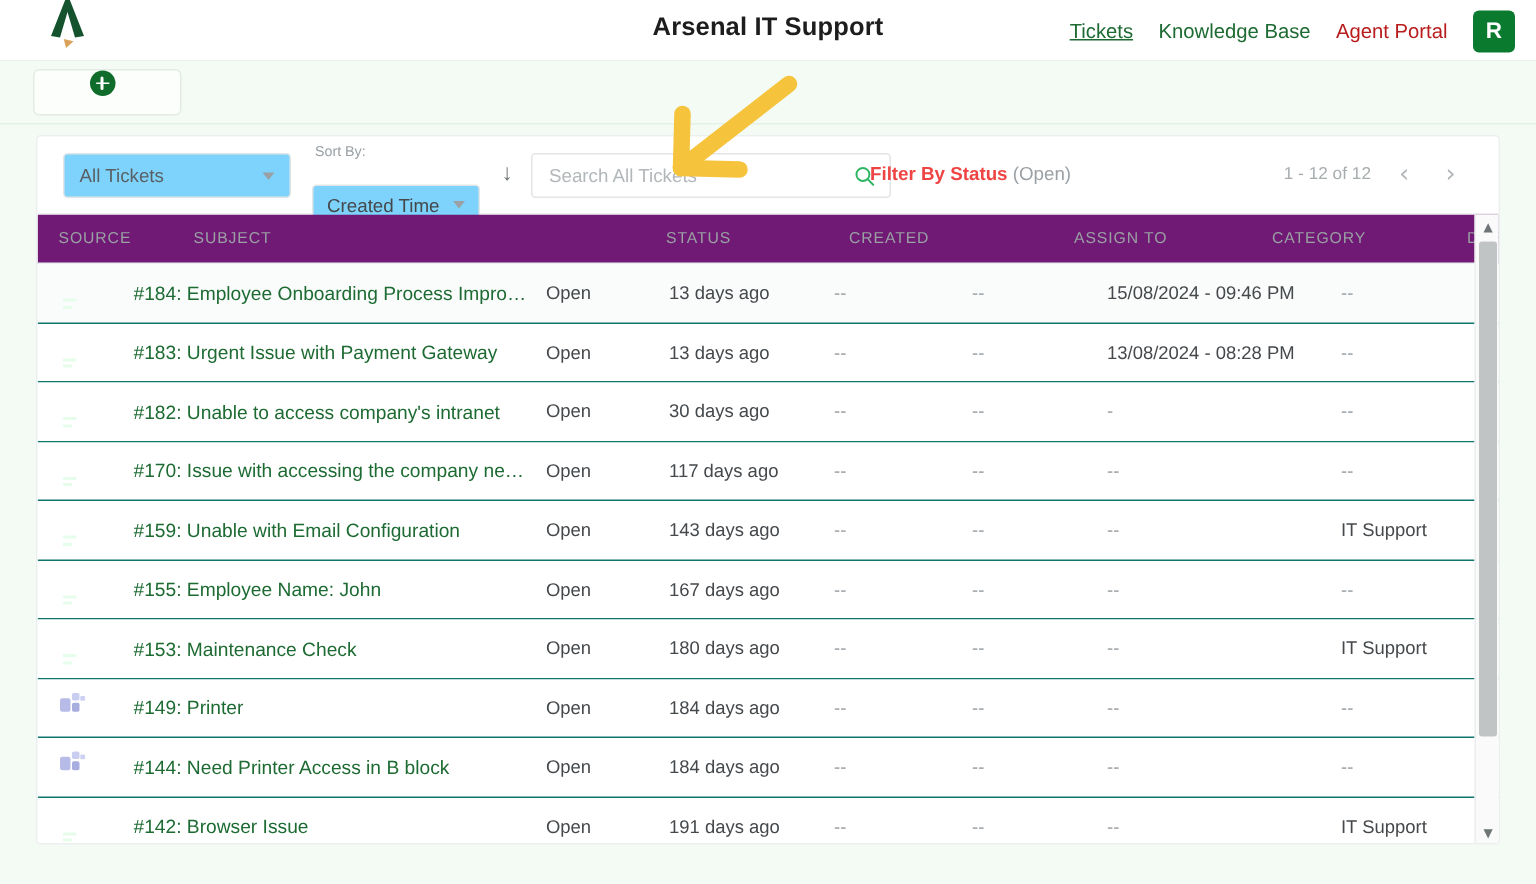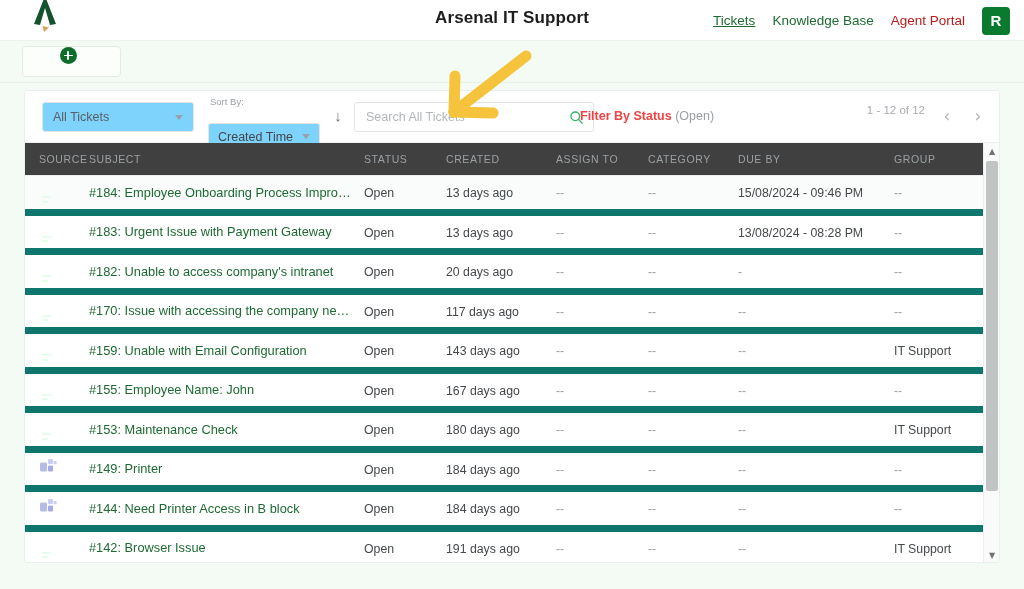--- a/index.html
+++ b/index.html
@@ -217,23 +217,23 @@
     position: absolute;
     left: 555px; top: 18px;
     font-size: 12.5px;
     white-space: nowrap;
     cursor: pointer;
   }
   .filter-status .fs-label { color: #ef4444; font-weight: bold; }
   .filter-status .fs-value { color: #9aa0a4; }
   .pager {
     position: absolute;
-    right: 12px; top: 13px;
-    display: flex;
-    align-items: flex-start;
+    right: 23px; top: 13px;
+    display: flex;
+    align-items: center;
     gap: 13px;
   }
   .pager-count { font-size: 11.5px; color: #a7acaf; white-space: nowrap; }
   .chev {
     width: 18px; height: 24px;
     display: flex; align-items: center; justify-content: center;
     color: #b2b7ba;
     font-size: 17px;
     cursor: pointer;
     font-family: "DejaVu Sans", sans-serif;
@@ -242,36 +242,37 @@
   
   .table-area {
     position: relative;
     height: 420px;
     overflow: hidden;
   }
   .thead {
     display: flex;
     align-items: center;
     height: 33px;
-    background: #404040;
+    background: #701a75;
     border-bottom: 1px solid #eceff0;
     padding-right: 19px;
+    gap: 40px;
   }
   .thead .th {
     font-size: 10.5px;
     letter-spacing: 0.6px;
     color: #9aa0a4;
     white-space: nowrap;
     overflow: hidden;
   }
   .row {
     display: flex;
     align-items: center;
     height: 39.5px;
-    border-bottom: 7px solid #0f766e;
+    border-bottom: 1px solid #0f766e;
     background: #fff;
     padding-right: 19px;
     cursor: pointer;
   }
   .row.alt { background: #fafbfb; }
 
   .c-source   { width: 64px;  padding-left: 14px; flex: 0 0 auto; }
   .c-subject  { width: 275px; flex: 0 0 auto; }
   .c-status   { width: 82px;  flex: 0 0 auto; }
   .c-created  { width: 110px; flex: 0 0 auto; }
@@ -462,21 +463,21 @@
             <div class="c-category"><span class="cell-dash">--</span></div>
             <div class="c-dueby"><span class="cell-text">13/08/2024 - 08:28 PM</span></div>
             <div class="c-group"><span class="cell-dash">--</span></div>
           </div>
           <div class="row">
             <div class="c-source"><span class="icon-email"></span></div>
             <div class="c-subject">
               <span class="subject-text">#182: Unable to access company's intranet</span>
             </div>
             <div class="c-status"><span class="cell-text">Open</span></div>
-            <div class="c-created"><span class="cell-text">20 days ago</span></div>
+            <div class="c-created"><span class="cell-text">30 days ago</span></div>
             <div class="c-assign"><span class="cell-dash">--</span></div>
             <div class="c-category"><span class="cell-dash">--</span></div>
             <div class="c-dueby"><span class="cell-dash">-</span></div>
             <div class="c-group"><span class="cell-dash">--</span></div>
           </div>
           <div class="row">
             <div class="c-source"><span class="icon-email"></span></div>
             <div class="c-subject">
               <span class="subject-text">#170: Issue with accessing the company ne…</span>
             </div>

